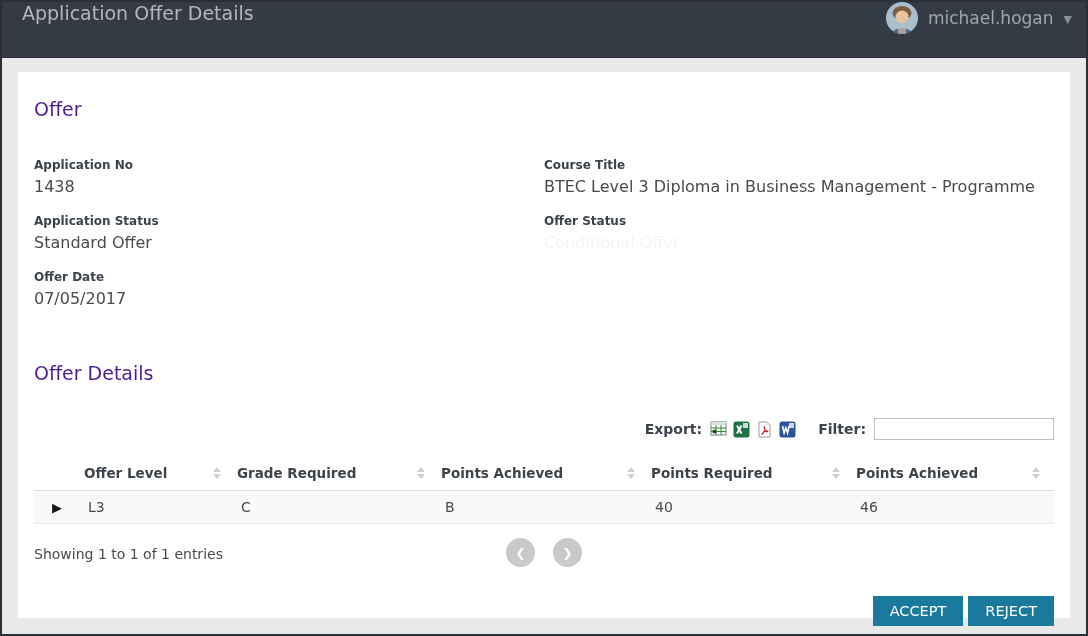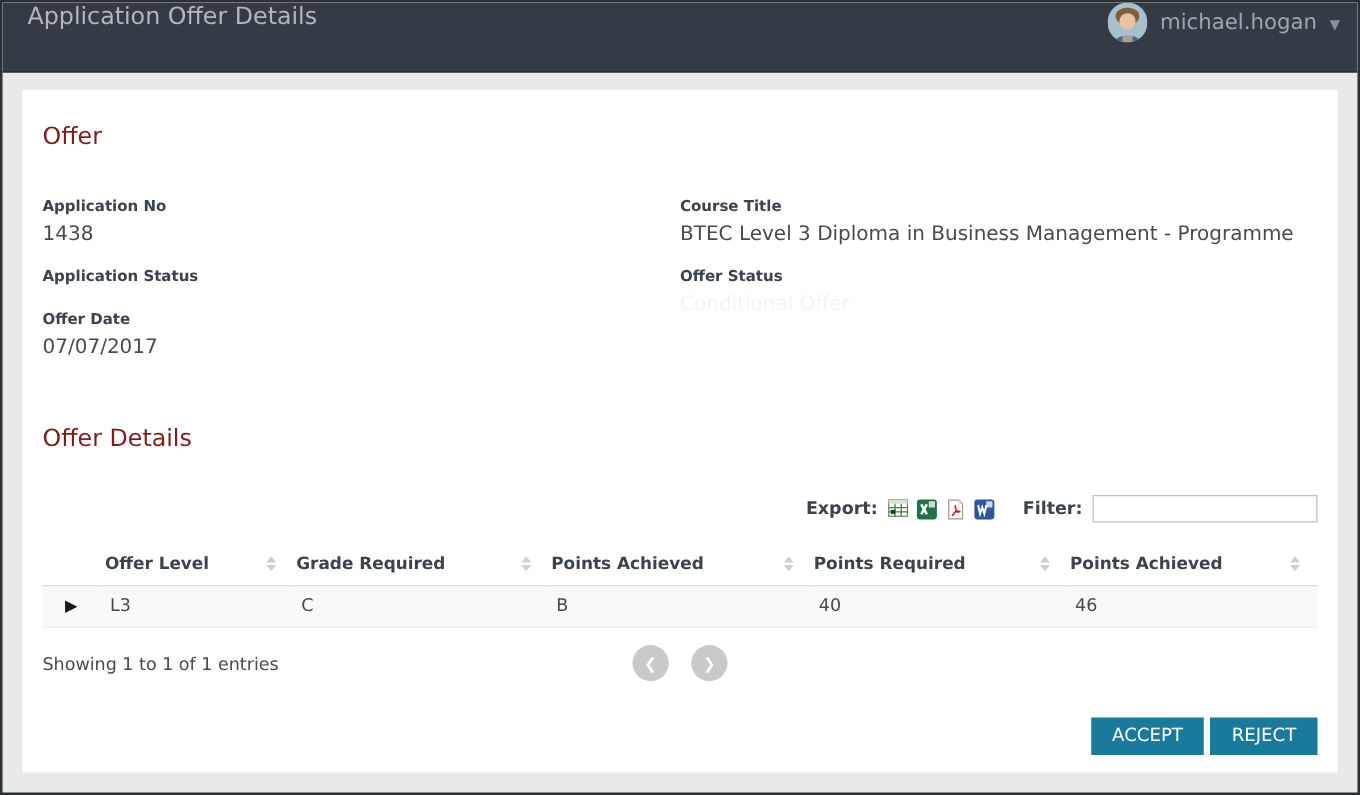--- a/index.html
+++ b/index.html
@@ -30,21 +30,21 @@
 
   
   .panel {
     margin:14px 16px 16px 16px;
     background:#ffffff;
     height:546px;
     padding:0 16px;
     position:relative;
   }
   .section-heading {
-    font-size:19px; color:#7f1d1d; font-weight:400;
+    font-size:19px; color:#4c1d95; font-weight:400;
   }
   .heading-offer { padding-top:26px; margin:0; }
   .heading-details { margin:38px 0 0 0; }
 
   
   .fields-grid {
     display:flex; margin-top:36px;
   }
   .fields-col { width:50%; }
   .field { margin-bottom:16px; }
@@ -155,24 +155,25 @@
     <h2 class="section-heading heading-offer">Offer</h2>
 
     <div class="fields-grid">
       <div class="fields-col">
         <div class="field">
           <div class="field-label">Application No</div>
           <div class="field-value">1438</div>
         </div>
         <div class="field">
           <div class="field-label">Application Status</div>
+          <div class="field-value">Standard Offer</div>
         </div>
         <div class="field">
           <div class="field-label">Offer Date</div>
-          <div class="field-value">07/07/2017</div>
+          <div class="field-value">07/05/2017</div>
         </div>
       </div>
       <div class="fields-col">
         <div class="field">
           <div class="field-label">Course Title</div>
           <div class="field-value">BTEC Level 3 Diploma in Business Management - Programme</div>
         </div>
         <div class="field">
           <div class="field-label">Offer Status</div>
           <div class="field-value faint">Conditional Offer</div>

